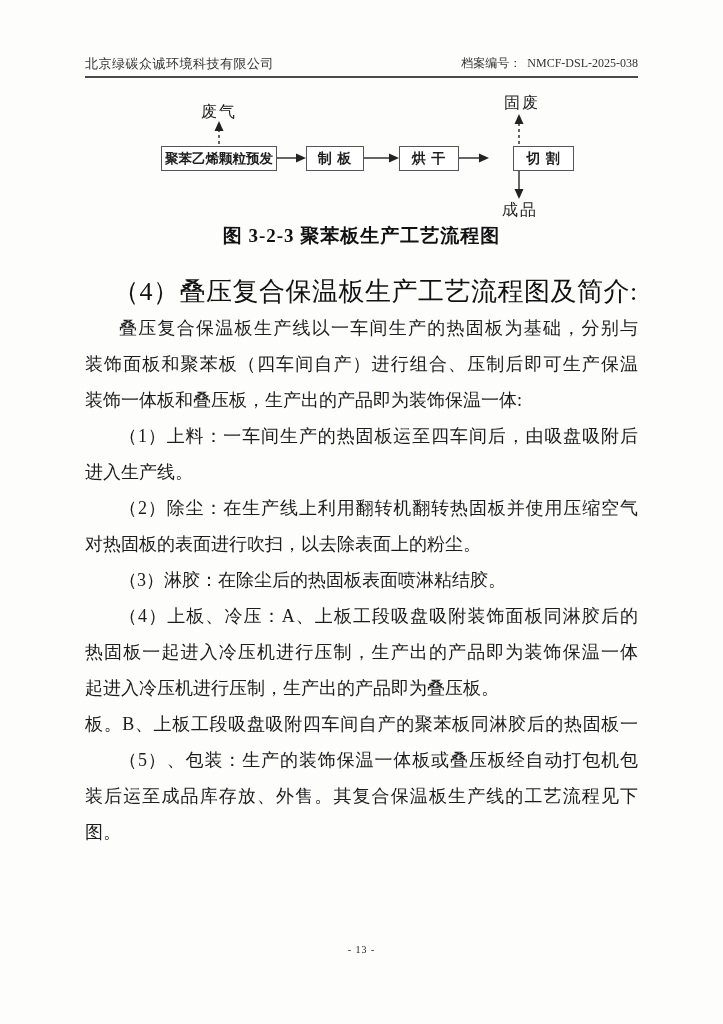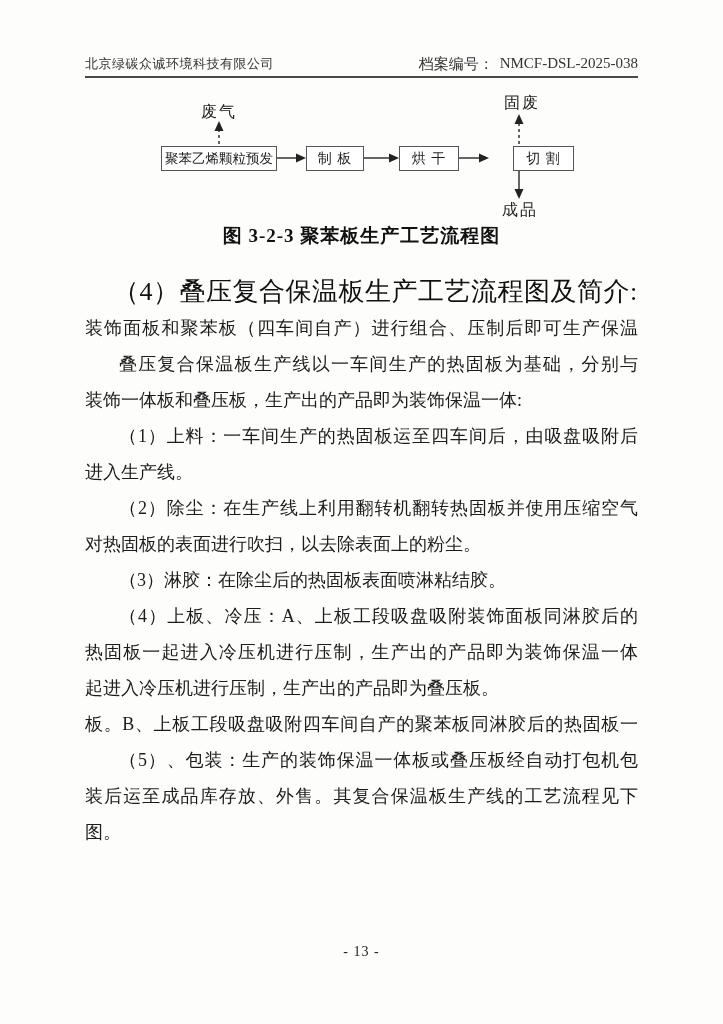--- a/index.html
+++ b/index.html
@@ -14,36 +14,37 @@
     overflow: hidden;
     padding-left: 20px;
   }
   
   .header-company {
     position: absolute; left: 85px; top: 55px;
     font-size: 13px; letter-spacing: 0.5px; color: #333;
   }
   .header-archive {
     position: absolute; right: 85px; top: 55px;
-    font-size: 15px; color: #333; display: flex; gap: 6px;
+    font-size: 12px; color: #333; display: flex; gap: 6px; align-items: center;
   }
   .header-rule {
     position: absolute; left: 85px; top: 76px; width: 553px; height: 2px;
     background: #4a4a4a;
   }
   
   .fc-label {
     position: absolute; font-size: 16px; letter-spacing: 2px; color: #1e1e1e;
   }
   .fc-box {
     position: absolute; height: 25px;
     border: 1.4px solid #555; background: #fff;
     display: flex; align-items: center; justify-content: center;
     font-size: 14px; color: #1e1e1e; letter-spacing: 1px;
     white-space: nowrap;
+    font-weight: bold;
   }
   .fc-svg { position: absolute; left: 140px; top: 90px; }
   .fc-svg line { stroke: #333; stroke-width: 1.5; }
   .fc-svg polygon { fill: #222; }
   
   .figure-caption {
     position: absolute; left: 85px; top: 223px; width: 553px;
     text-align: center; font-weight: bold; font-size: 19px;
     letter-spacing: 1px; color: #111;
   }
@@ -56,21 +57,21 @@
   .body-text {
     position: absolute; left: 85px; top: 310px; width: 553px;
     font-size: 18px; line-height: 36px; color: #1c1c1c;
   }
   .bline { text-align: justify; text-align-last: justify; }
   .bline.last { text-align-last: left; }
   .bline.indent { text-indent: 34px; }
   
   .footer {
     position: absolute; left: 0; top: 944px; width: 100%;
-    text-align: center; font-size: 14px; color: #222; letter-spacing: 1px;
+    text-align: center; font-size: 10px; color: #222; letter-spacing: 1px;
   }
 </style>
 </head>
 <body>
 
 <div class="page">
 
   <div class="header-company">北京绿碳众诚环境科技有限公司</div>
   <div class="header-archive">
     <span>档案编号：</span>
@@ -111,22 +112,22 @@
 
   <div class="fc-box" style="left:161px; top:146px; width:116px; font-size:13.5px; letter-spacing:0;">聚苯乙烯颗粒预发</div>
   <div class="fc-box" style="left:306px; top:146px; width:58px;">制 板</div>
   <div class="fc-box" style="left:399px; top:146px; width:60px;">烘 干</div>
   <div class="fc-box" style="left:513px; top:146px; width:61px;">切 割</div>
 
   <div class="figure-caption">图 3-2-3 聚苯板生产工艺流程图</div>
   <div class="section-heading">（4）叠压复合保温板生产工艺流程图及简介:</div>
 
   <div class="body-text">
+    <div class="bline indent">叠压复合保温板生产线以一车间生产的热固板为基础，分别与</div>
     <div class="bline">装饰面板和聚苯板（四车间自产）进行组合、压制后即可生产保温</div>
-    <div class="bline indent">叠压复合保温板生产线以一车间生产的热固板为基础，分别与</div>
     <div class="bline last">装饰一体板和叠压板，生产出的产品即为装饰保温一体:</div>
 
     <div class="bline indent">（1）上料：一车间生产的热固板运至四车间后，由吸盘吸附后</div>
     <div class="bline last">进入生产线。</div>
 
     <div class="bline indent">（2）除尘：在生产线上利用翻转机翻转热固板并使用压缩空气</div>
     <div class="bline last">对热固板的表面进行吹扫，以去除表面上的粉尘。</div>
 
     <div class="bline indent last">（3）淋胶：在除尘后的热固板表面喷淋粘结胶。</div>
 

